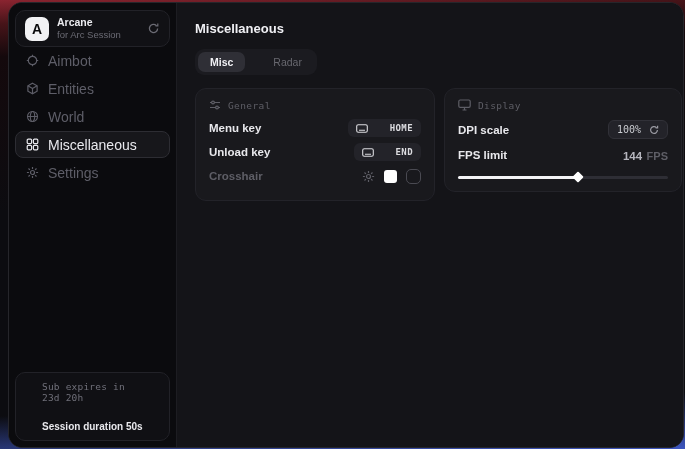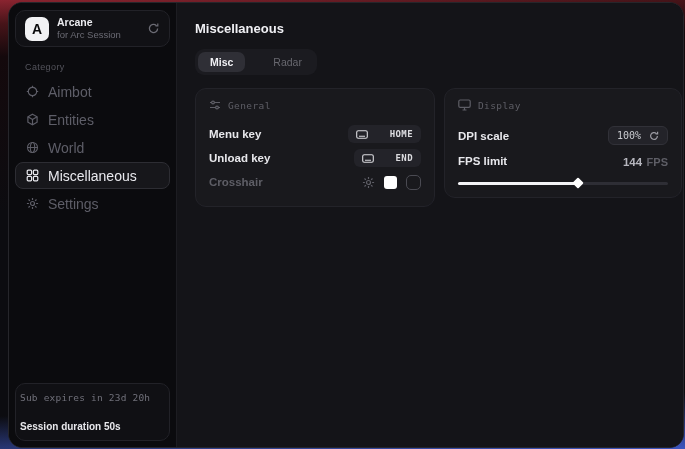--- a/index.html
+++ b/index.html
@@ -31,37 +31,37 @@
   .category-label { margin:15px 0 6px 16px; font-size:9px; color:#54545c; letter-spacing:.4px; }
   .nav { padding:0 6px; }
   .nav-item {
     height:27px; display:flex; align-items:center; gap:9px; padding:0 9px; margin-bottom:1px;
     border:1px solid transparent; border-radius:8px; color:#5e5e68; font-size:14px; cursor:pointer;
   }
   .nav-item.active { background:#17171b; border-color:#2d2d33; color:#e9e9ee; }
   .nav-item .ic { display:flex; width:14px; justify-content:center; }
   .footer-card {
     position:absolute; left:6px; right:6px; bottom:6px; background:#101014;
-    border:1px solid #222228; border-radius:10px; padding:8px 4px;
+    border:1px solid #222228; border-radius:10px; padding:8px 26px;
   }
   .footer-line1 { font-family:"DejaVu Sans Mono", monospace; font-size:9.5px; color:#70707a; letter-spacing:.2px; }
   .footer-line2 { font-size:10px; font-weight:700; color:#e8e8ec; margin-top:18px; }
   
   .main { flex:1; background:#141418; padding:12px 14px; }
   .page-title { font-size:13px; font-weight:700; color:#f0f0f4; margin:6px 0 0 4px; }
   .tabs { display:inline-flex; background:#1b1b20; border-radius:9px; padding:3px; gap:16px; margin:13px 0 0 4px;justify-content:flex-end; }
   .tab { font-size:10.5px; color:#68686f; padding:4px 12px; border-radius:7px; cursor:pointer; }
   .tab.active { background:#2f2f36; color:#f0f0f4; font-weight:600; }
   .panels { display:flex; gap:9px; margin:13px 0 0 4px; align-items:flex-start; }
   .panel { background:#19191d; border:1px solid #232329; border-radius:11px; padding:10px 13px 12px; }
   .panel-general { width:240px; }
   .panel-display { width:238px; }
   .panel-header {
     display:flex; align-items:center; gap:7px; color:#5e5e66;
-    font-family:"DejaVu Sans Mono", monospace; font-size:9.5px; letter-spacing:.4px; margin-bottom:11px;
+    font-family:"DejaVu Sans Mono", monospace; font-size:9.5px; letter-spacing:.4px; margin-bottom:5px;
   }
   .row { display:flex; align-items:center; justify-content:space-between; height:24px; }
   .row-label { font-size:11.5px; font-weight:600; color:#e8e8ec; }
   .row-label.dim { color:#5e5e66; }
   .keybind {
     display:flex; align-items:center; gap:22px; background:#232329; border-radius:6px;
     padding:4px 8px; color:#dcdce0; font-family:"DejaVu Sans Mono", monospace;
     font-size:9px; font-weight:700; letter-spacing:.4px; cursor:pointer;
   }
   .crosshair-controls { display:flex; align-items:center; gap:9px; }
@@ -93,21 +93,20 @@
         <div class="logo-sub">for Arc Session</div>
       </div>
       <span class="icon-btn">
         <svg width="13" height="13" viewBox="0 0 13 13" fill="none" stroke="currentColor" stroke-width="1.3">
           <path d="M10.6 6.5a4.1 4.1 0 1 1-1.2-2.9"></path>
             <path d="M10.8 1.6v2.3H8.5" stroke-width="1.2"></path>
         </svg>
       </span>
     </div>
 
-    <div class="category-label">Category</div>
 
     <div class="nav">
       <div class="nav-item">
         <span class="ic">
           <svg width="13" height="13" viewBox="0 0 13 13" fill="none" stroke="currentColor" stroke-width="1.2">
             <circle cx="6.5" cy="6.5" r="4.2"></circle>
               <path d="M6.5 0.8v2.2M6.5 10v2.2M0.8 6.5h2.2M10 6.5h2.2"></path>
           </svg>
         </span>
         <span>Aimbot</span>

